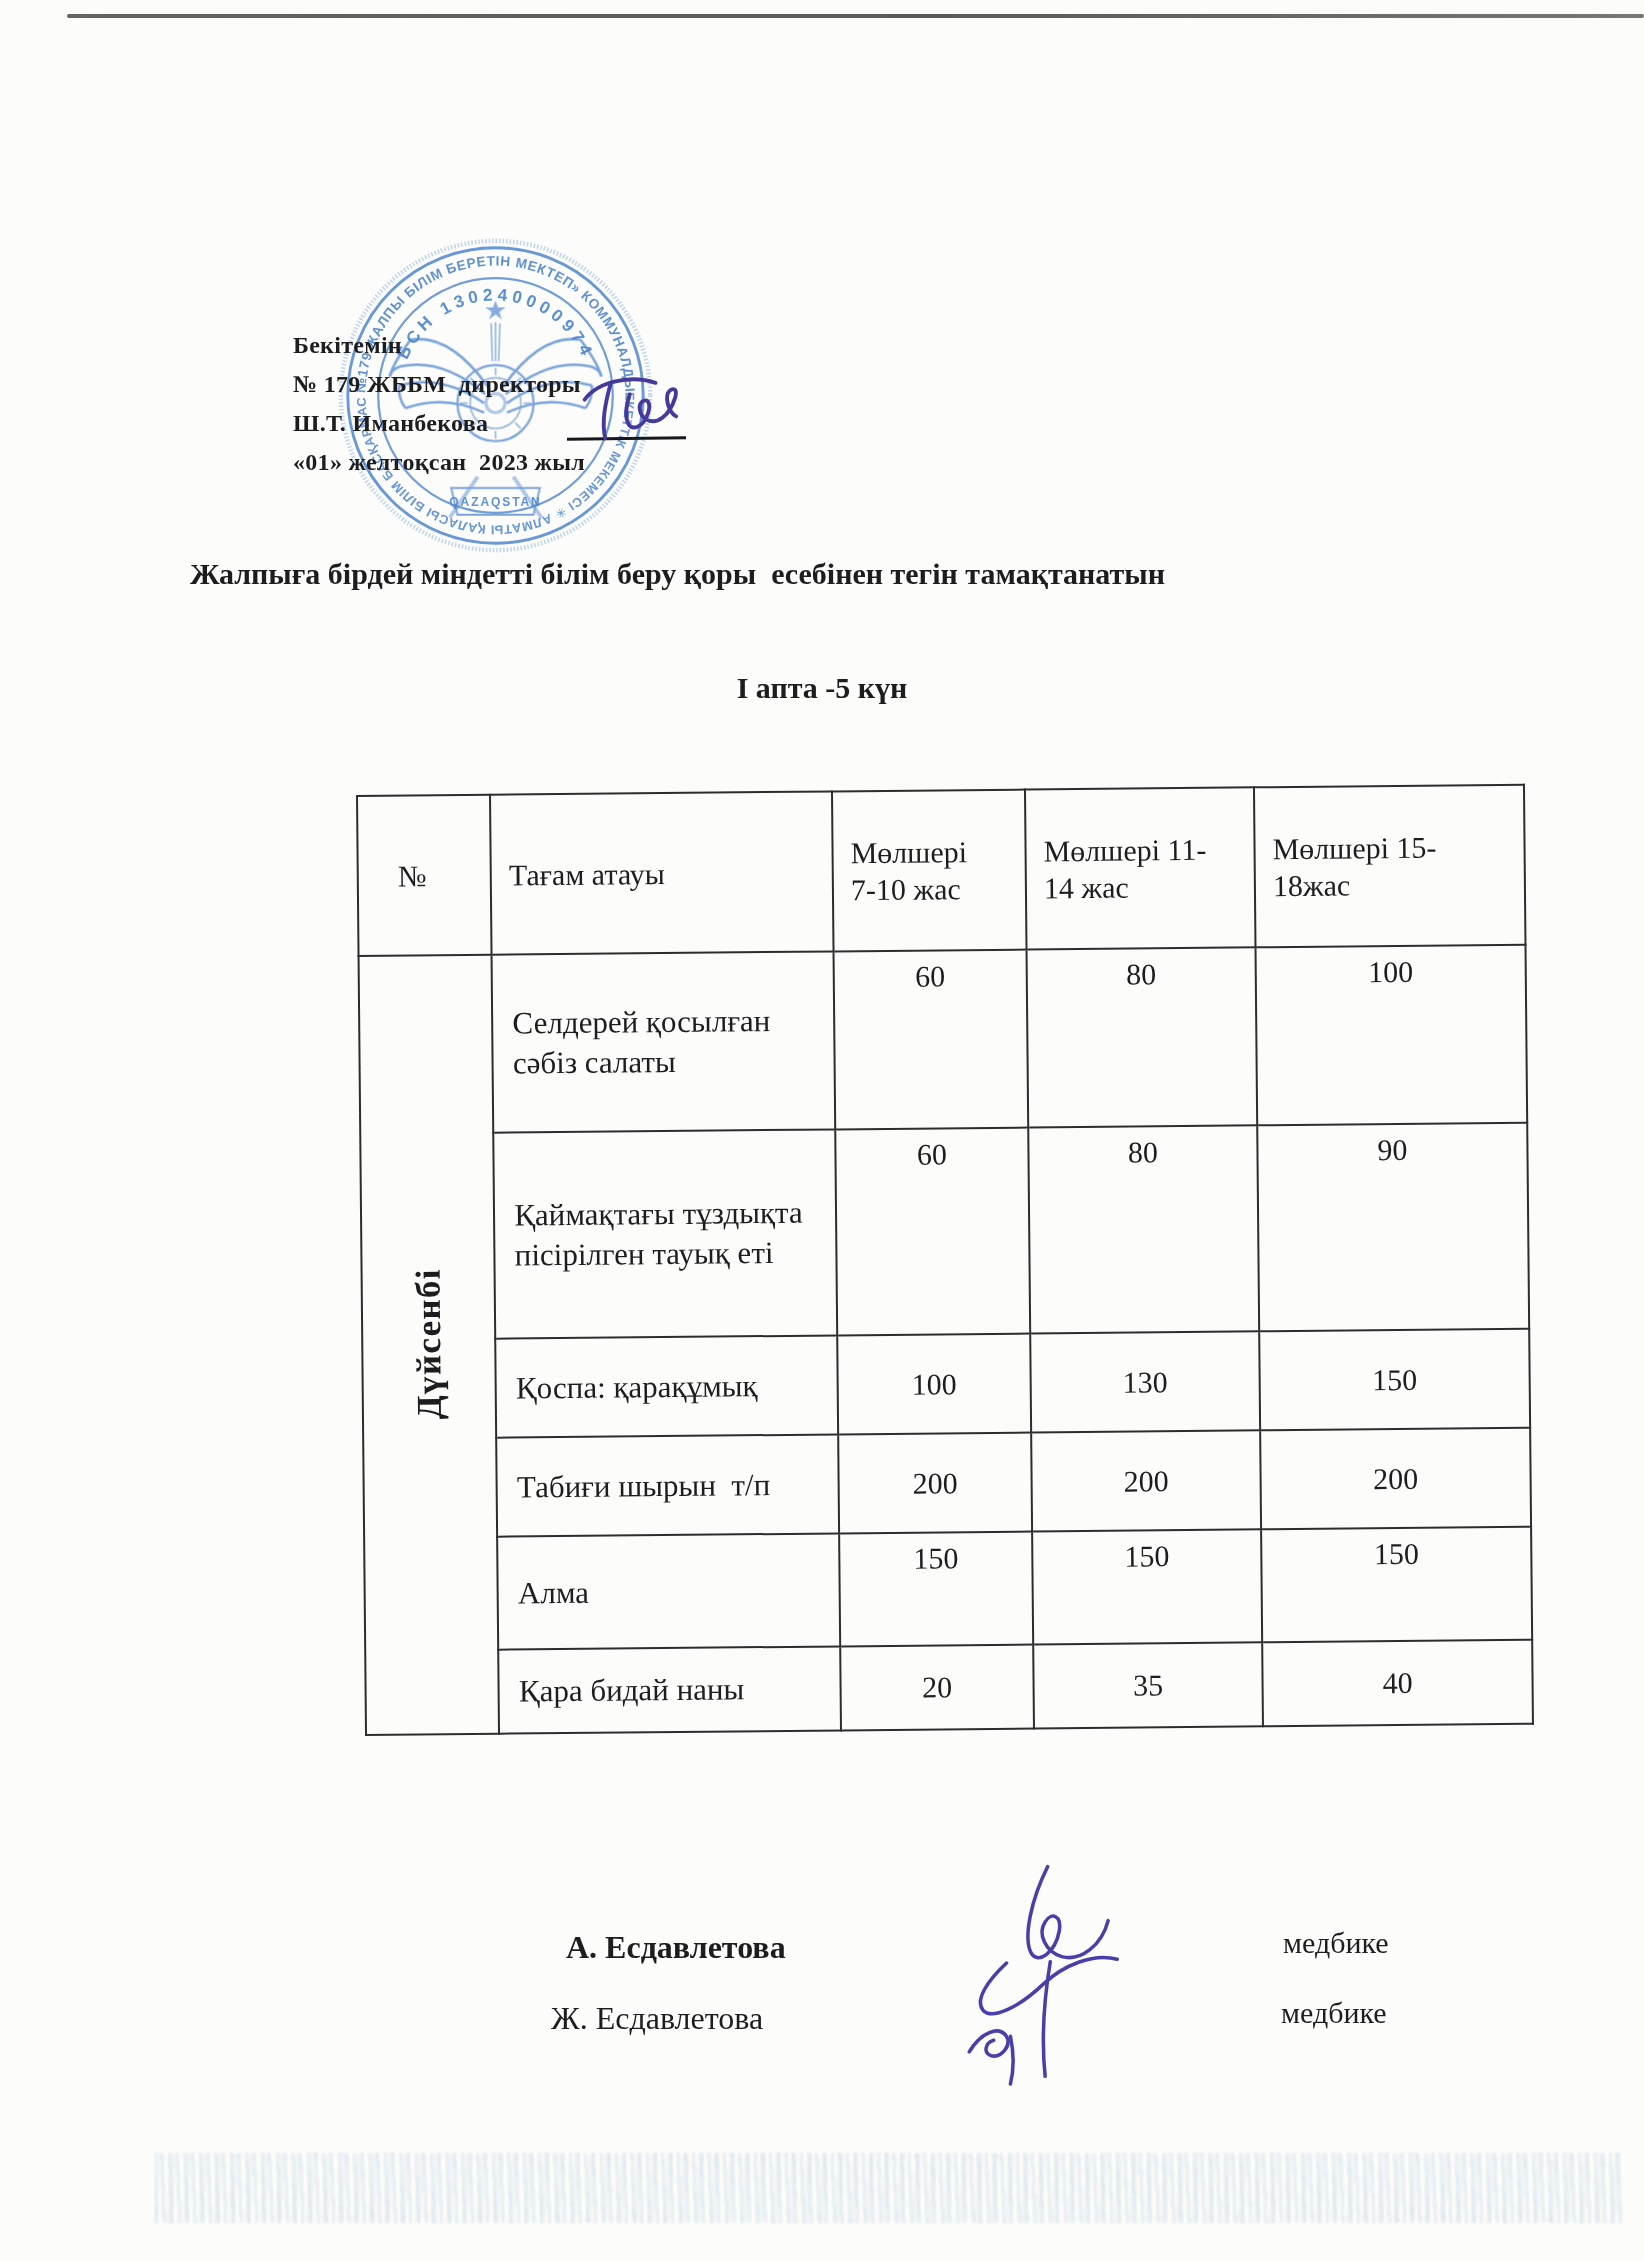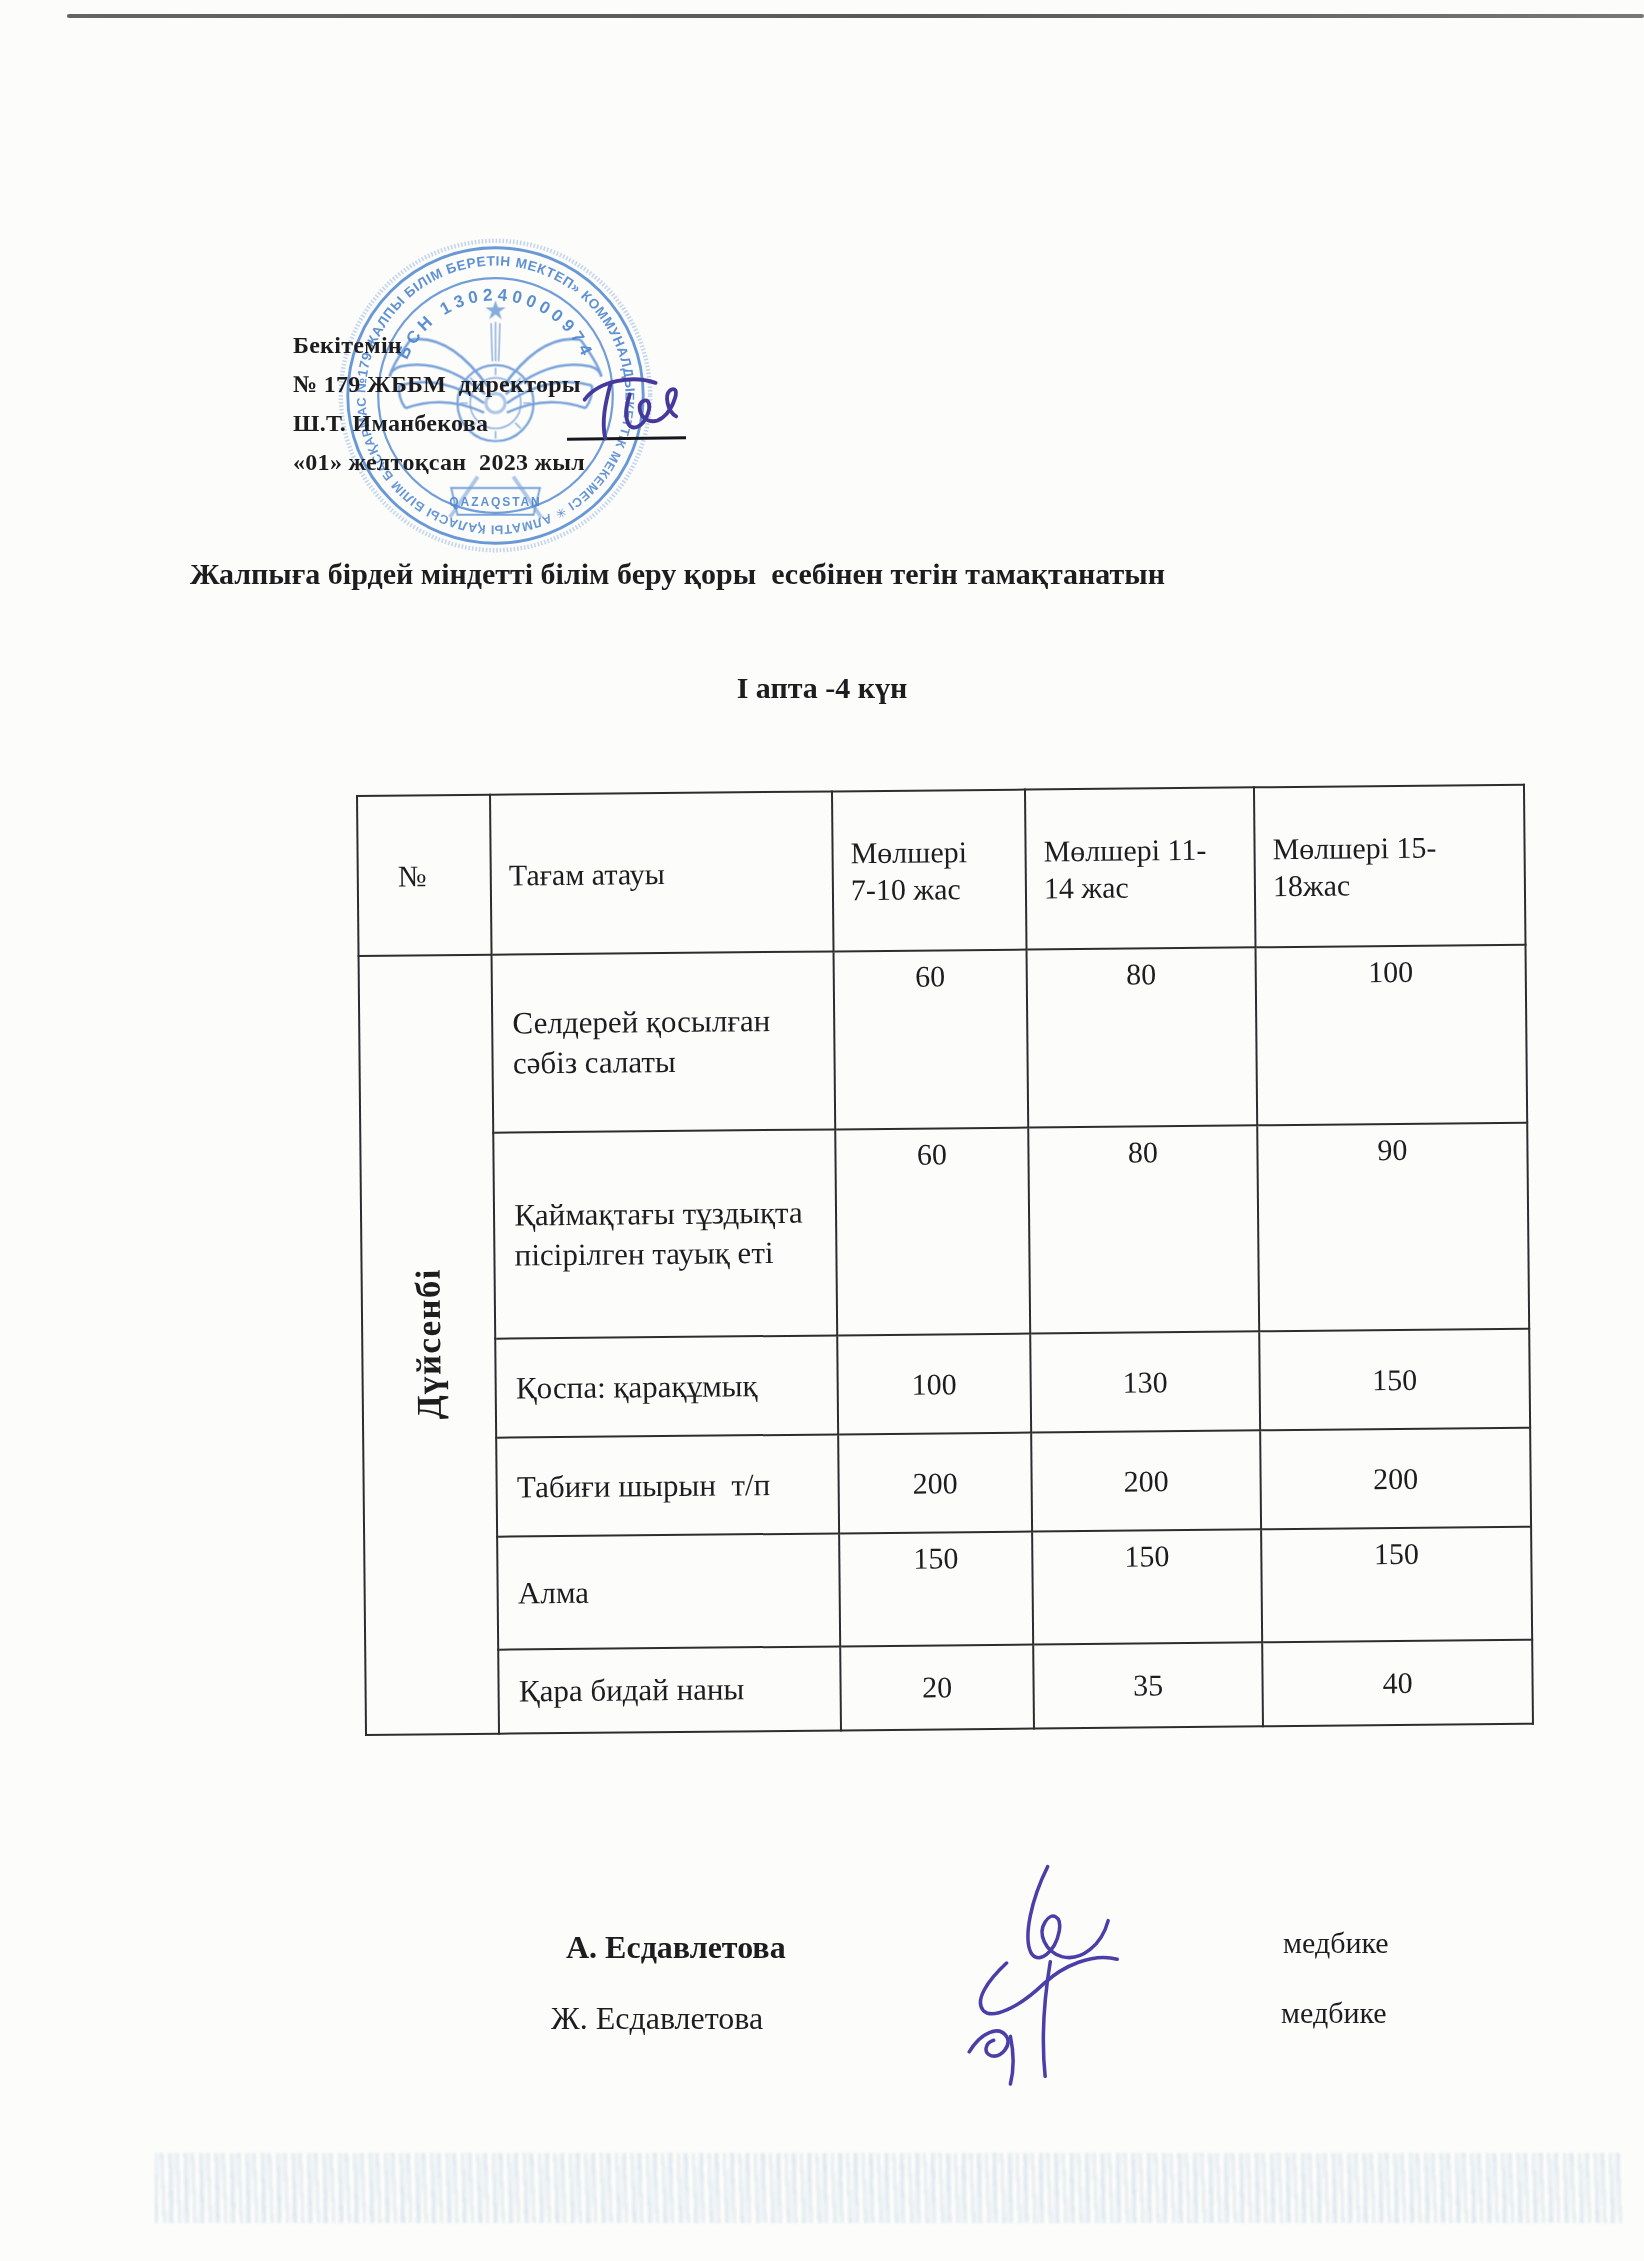--- a/index.html
+++ b/index.html
@@ -191,21 +191,21 @@
   <g stroke="#453a9c" stroke-width="6" fill="none" stroke-linecap="round">
     <path d="M 18 52 C 40 22 92 14 128 26"></path>
     <path d="M 58 28 C 50 58 44 86 50 112"></path>
     <path d="M 88 44 C 82 62 80 78 86 90 C 92 100 108 96 116 74 C 121 60 117 50 109 54 C 100 59 102 76 114 83 C 130 92 150 76 158 50 C 162 38 158 32 150 38 C 142 45 146 70 160 78"></path>
   </g>
 </svg>
 
 <div class="title-block">
   <div>Жалпыға бірдей міндетті білім беру қоры &nbsp;есебінен тегін тамақтанатын</div>
 </div>
-<div class="subtitle">І апта -4 күн</div>
+<div class="subtitle">І апта -5 күн</div>
 
 <div class="table-wrap">
   <table class="menu">
     <colgroup>
       <col style="width:133px">
         <col style="width:342px">
         <col style="width:193px">
       <col style="width:229px">
         <col style="width:270px">
     </colgroup>

